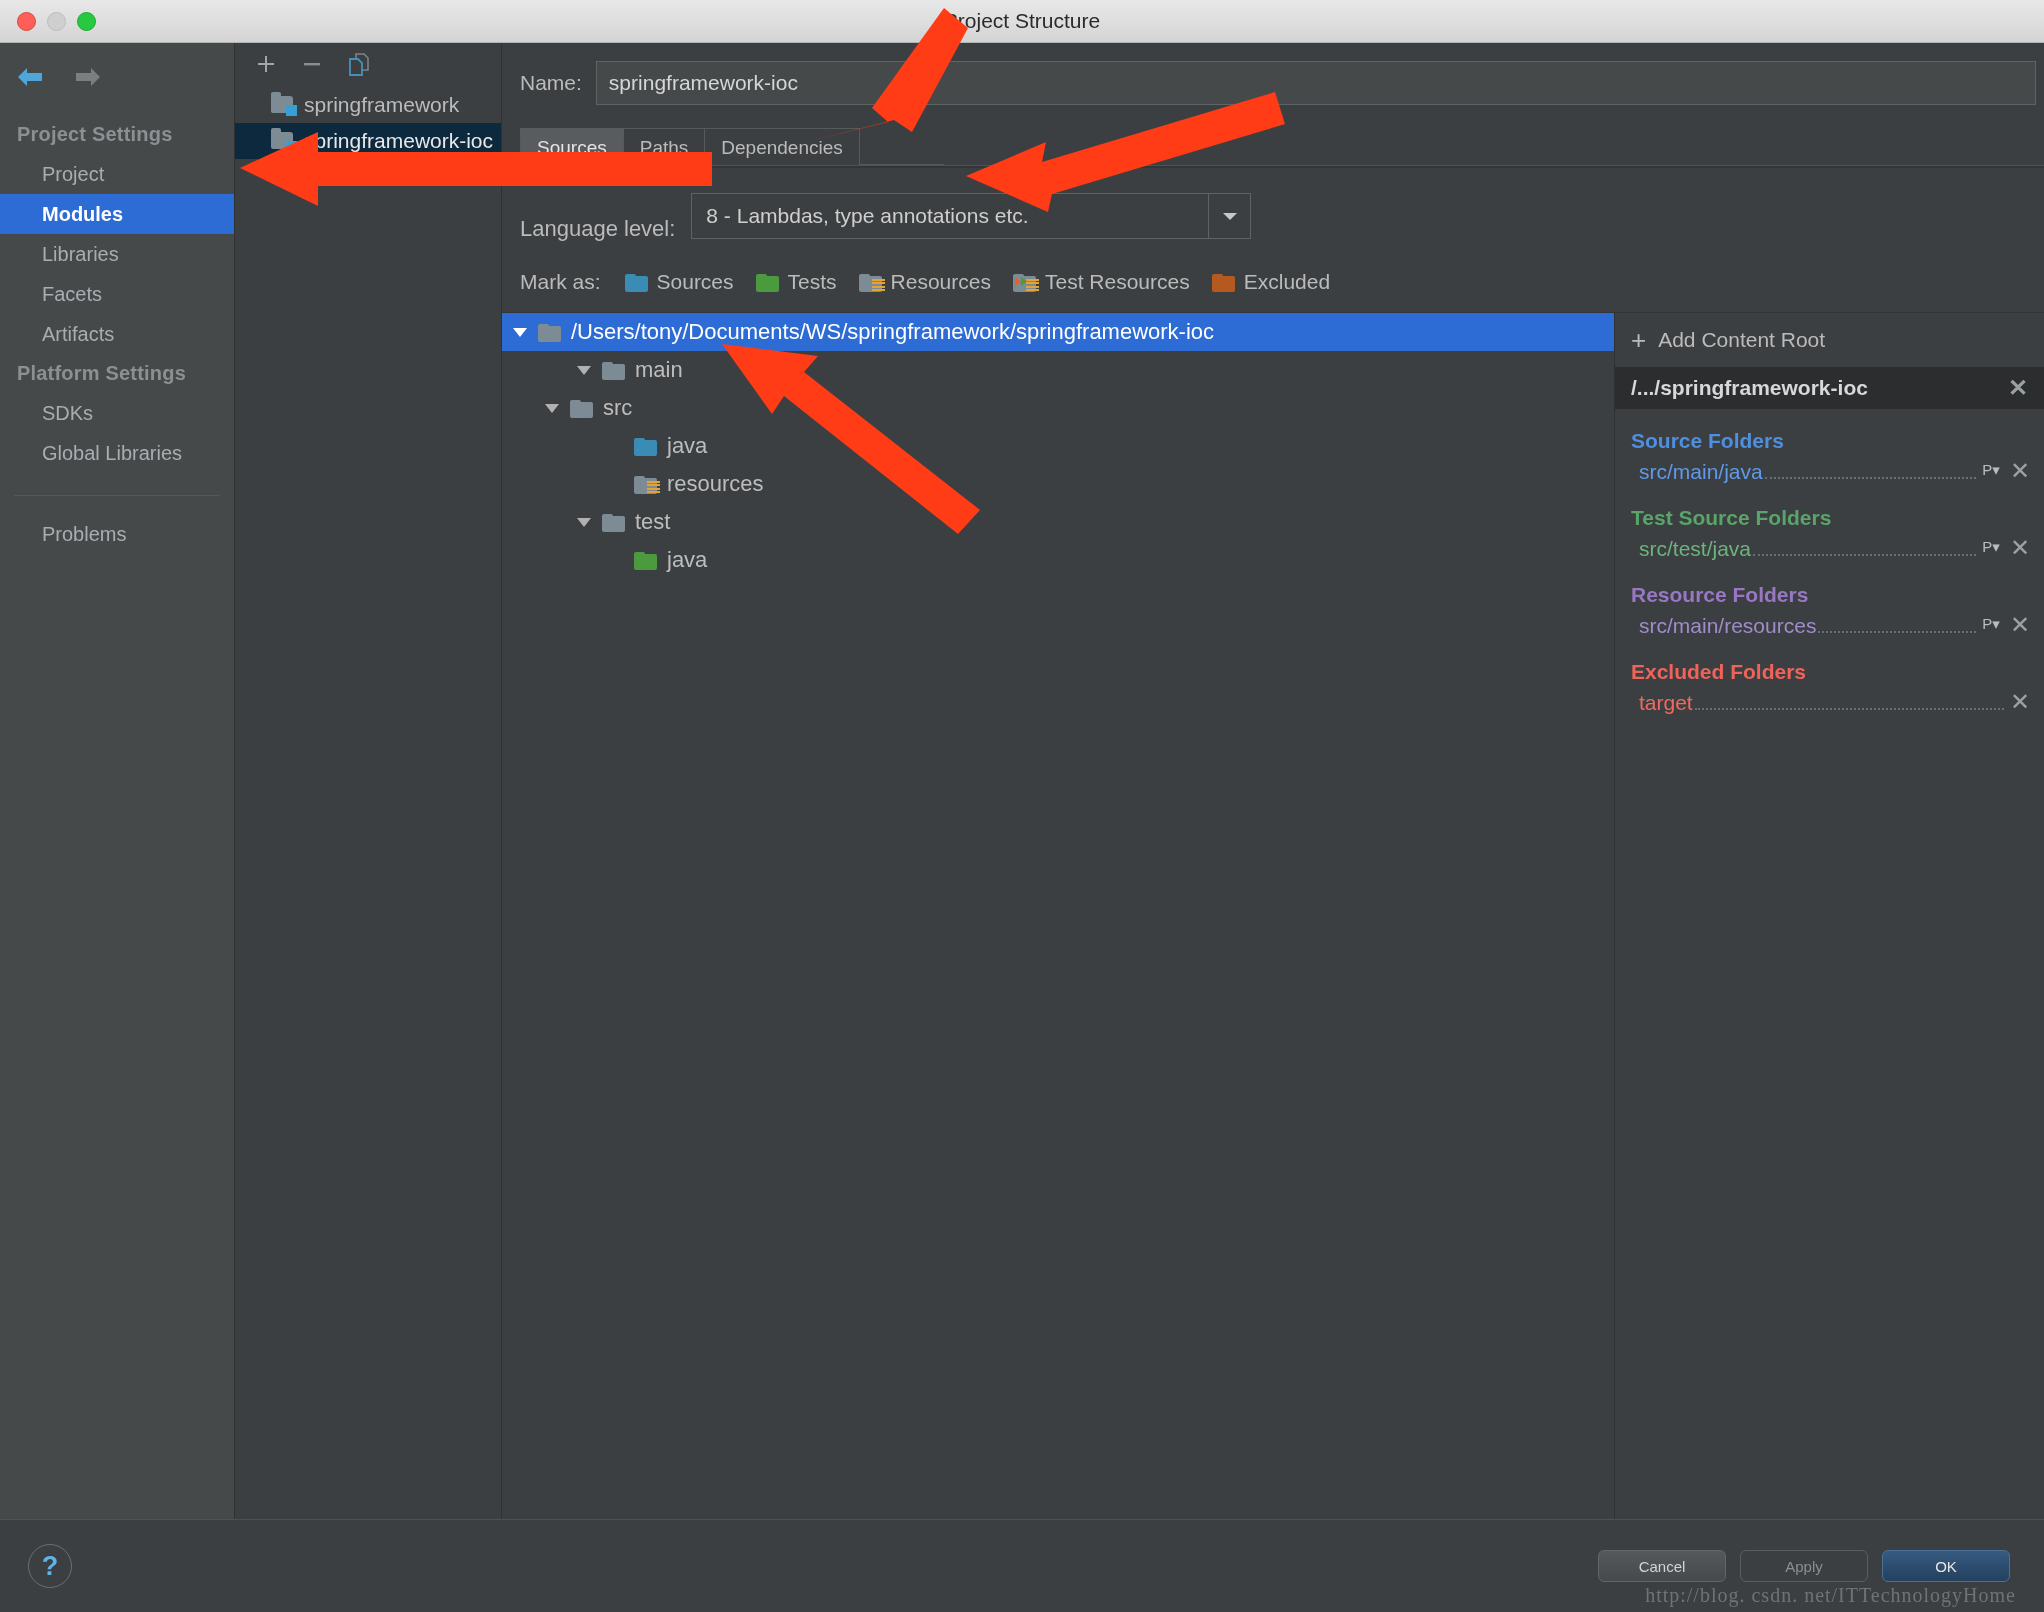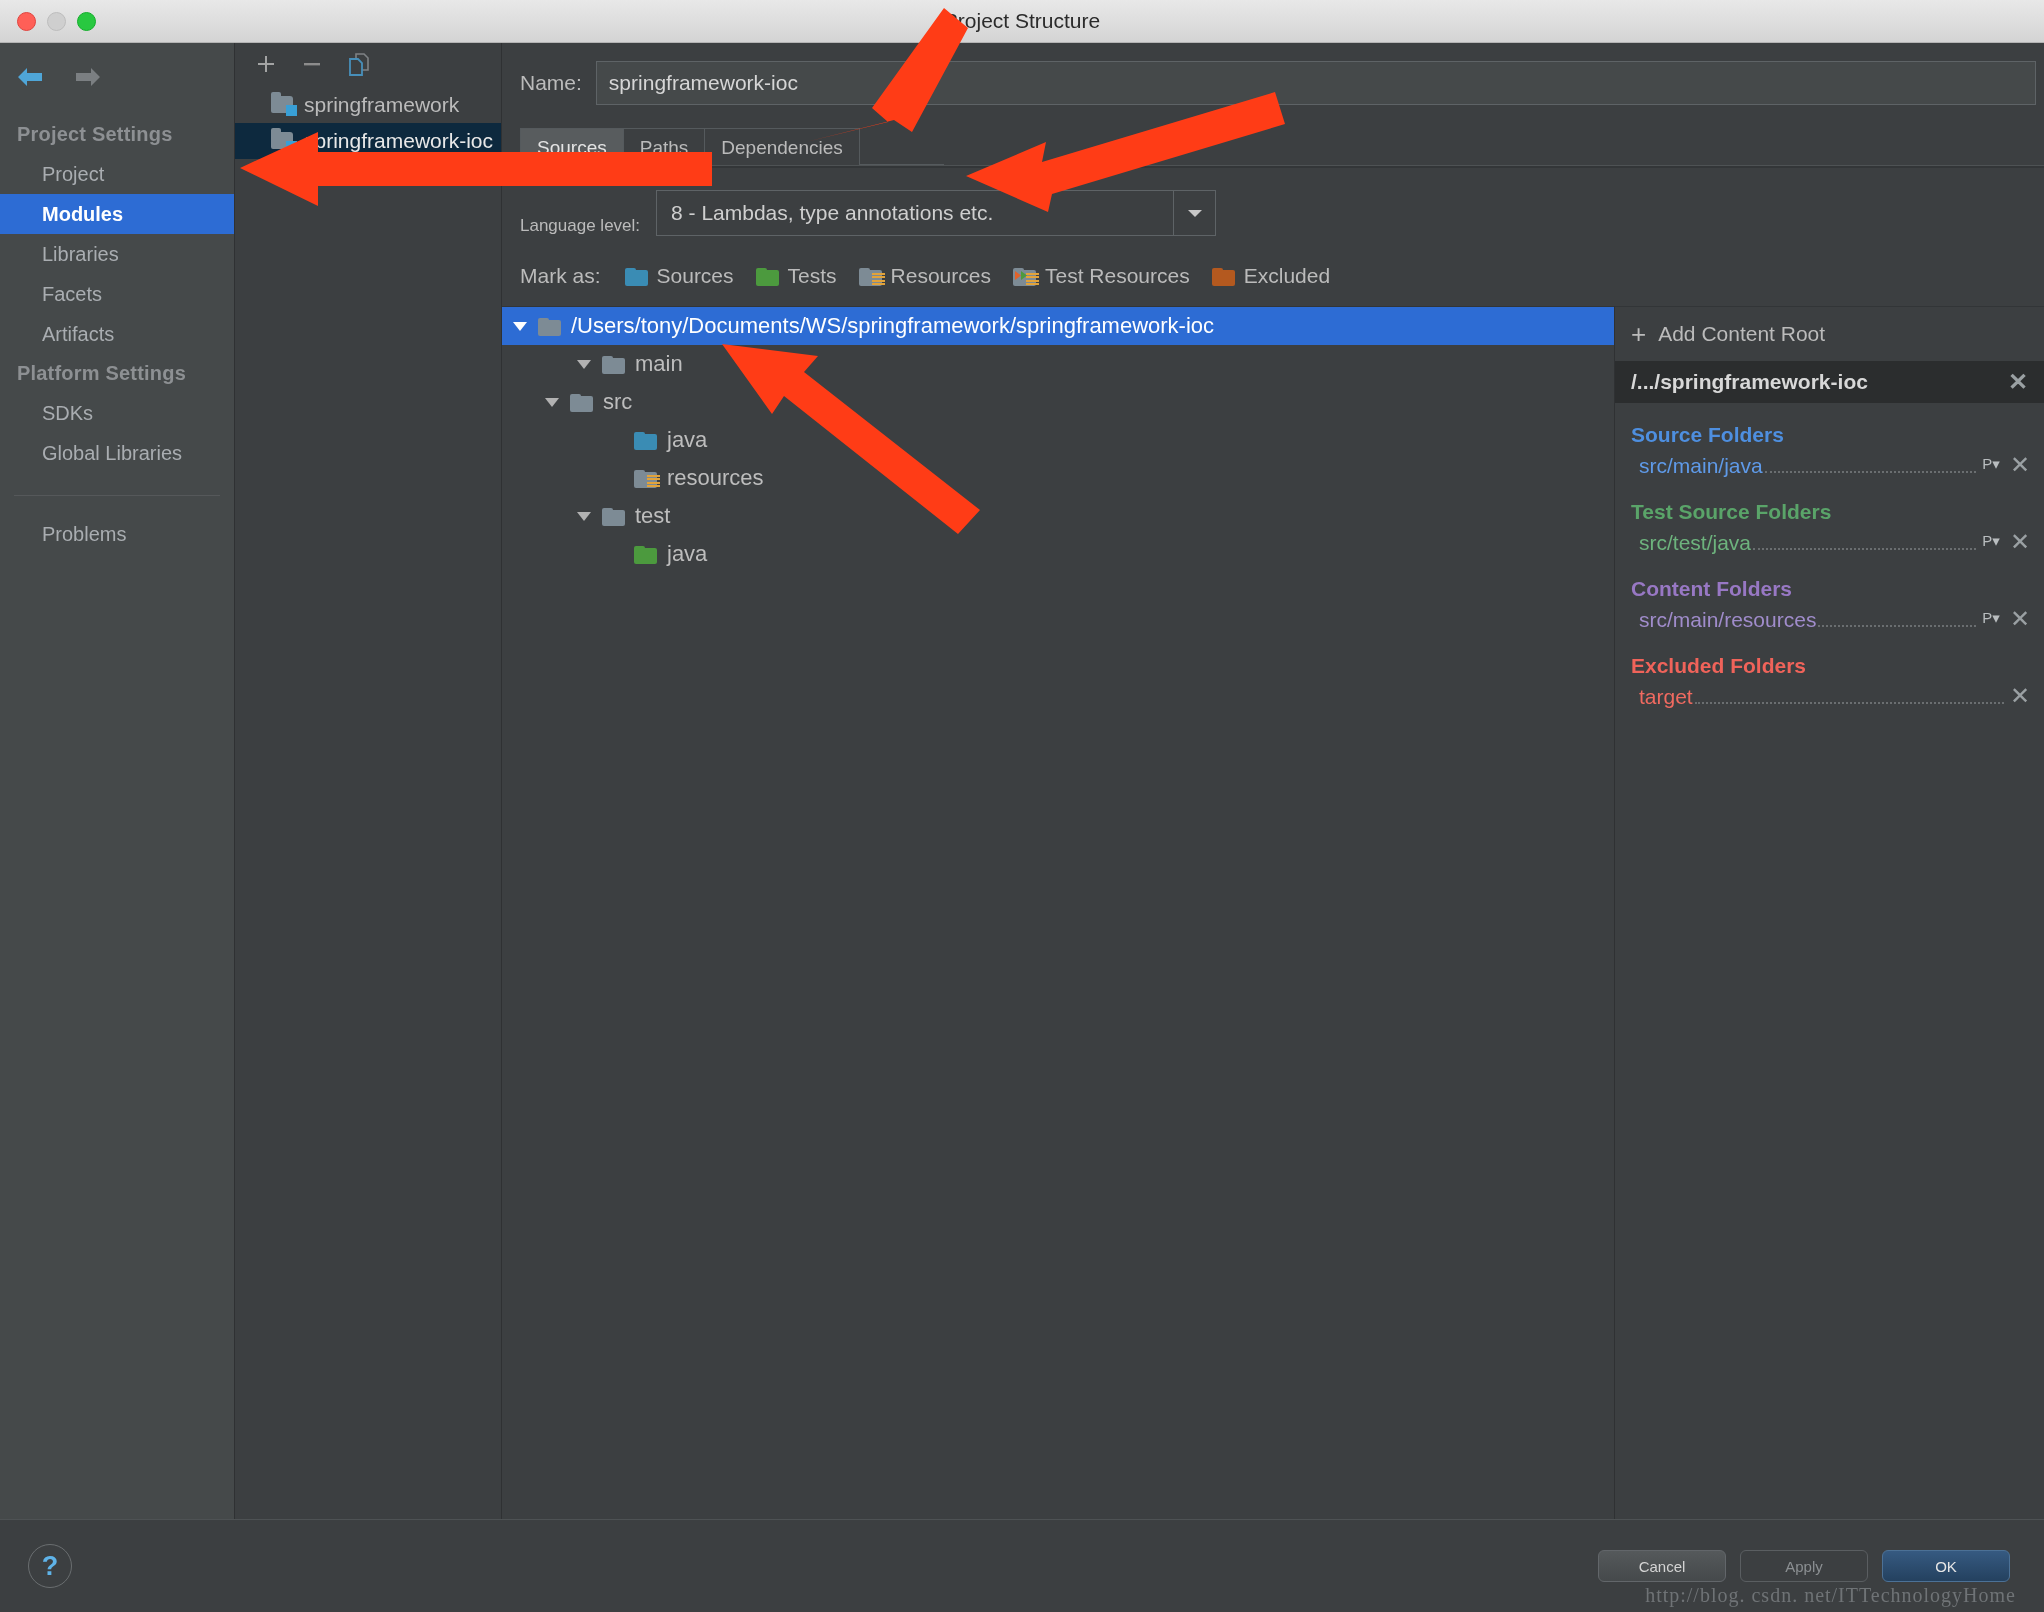--- a/index.html
+++ b/index.html
@@ -156,21 +156,21 @@
     height: 1px;
     align-self: flex-end;
     max-width: 85px;
   }
   .pane-sep { height: 3px; background: #333638; border-top: 1px solid #4e5254; }
 
   .lang-row {
     display: flex; align-items: center;
     padding: 22px 18px 0 18px; gap: 16px;
   }
-  .lang-label { font-size: 17px; color: #bbbbbb; white-space: nowrap; margin-top: 26px; }
+  .lang-label { font-size: 22px; color: #bbbbbb; white-space: nowrap; margin-top: 26px; }
   .lang-select {
     display: flex; align-items: center;
     height: 46px; width: 560px;
     background: #3c3f41;
     border: 1px solid #5e6366;
   }
   .lang-value {
     flex: 1; padding: 0 14px; font-size: 21px; color: #cfcfcf;
     white-space: nowrap; overflow: hidden;
   }
@@ -611,21 +611,21 @@
           </div>
 
           <div class="grp-title test">Test Source Folders</div>
           <div class="grp-row test">
             <span class="path">src/test/java</span>
             <span class="dots-fill"></span>
             <span class="pmark">P▾</span>
             <span class="xbtn">✕</span>
           </div>
 
-          <div class="grp-title res">Content Folders</div>
+          <div class="grp-title res">Resource Folders</div>
           <div class="grp-row res">
             <span class="path">src/main/resources</span>
             <span class="dots-fill"></span>
             <span class="pmark">P▾</span>
             <span class="xbtn">✕</span>
           </div>
 
           <div class="grp-title exc">Excluded Folders</div>
           <div class="grp-row exc">
             <span class="path">target</span>

